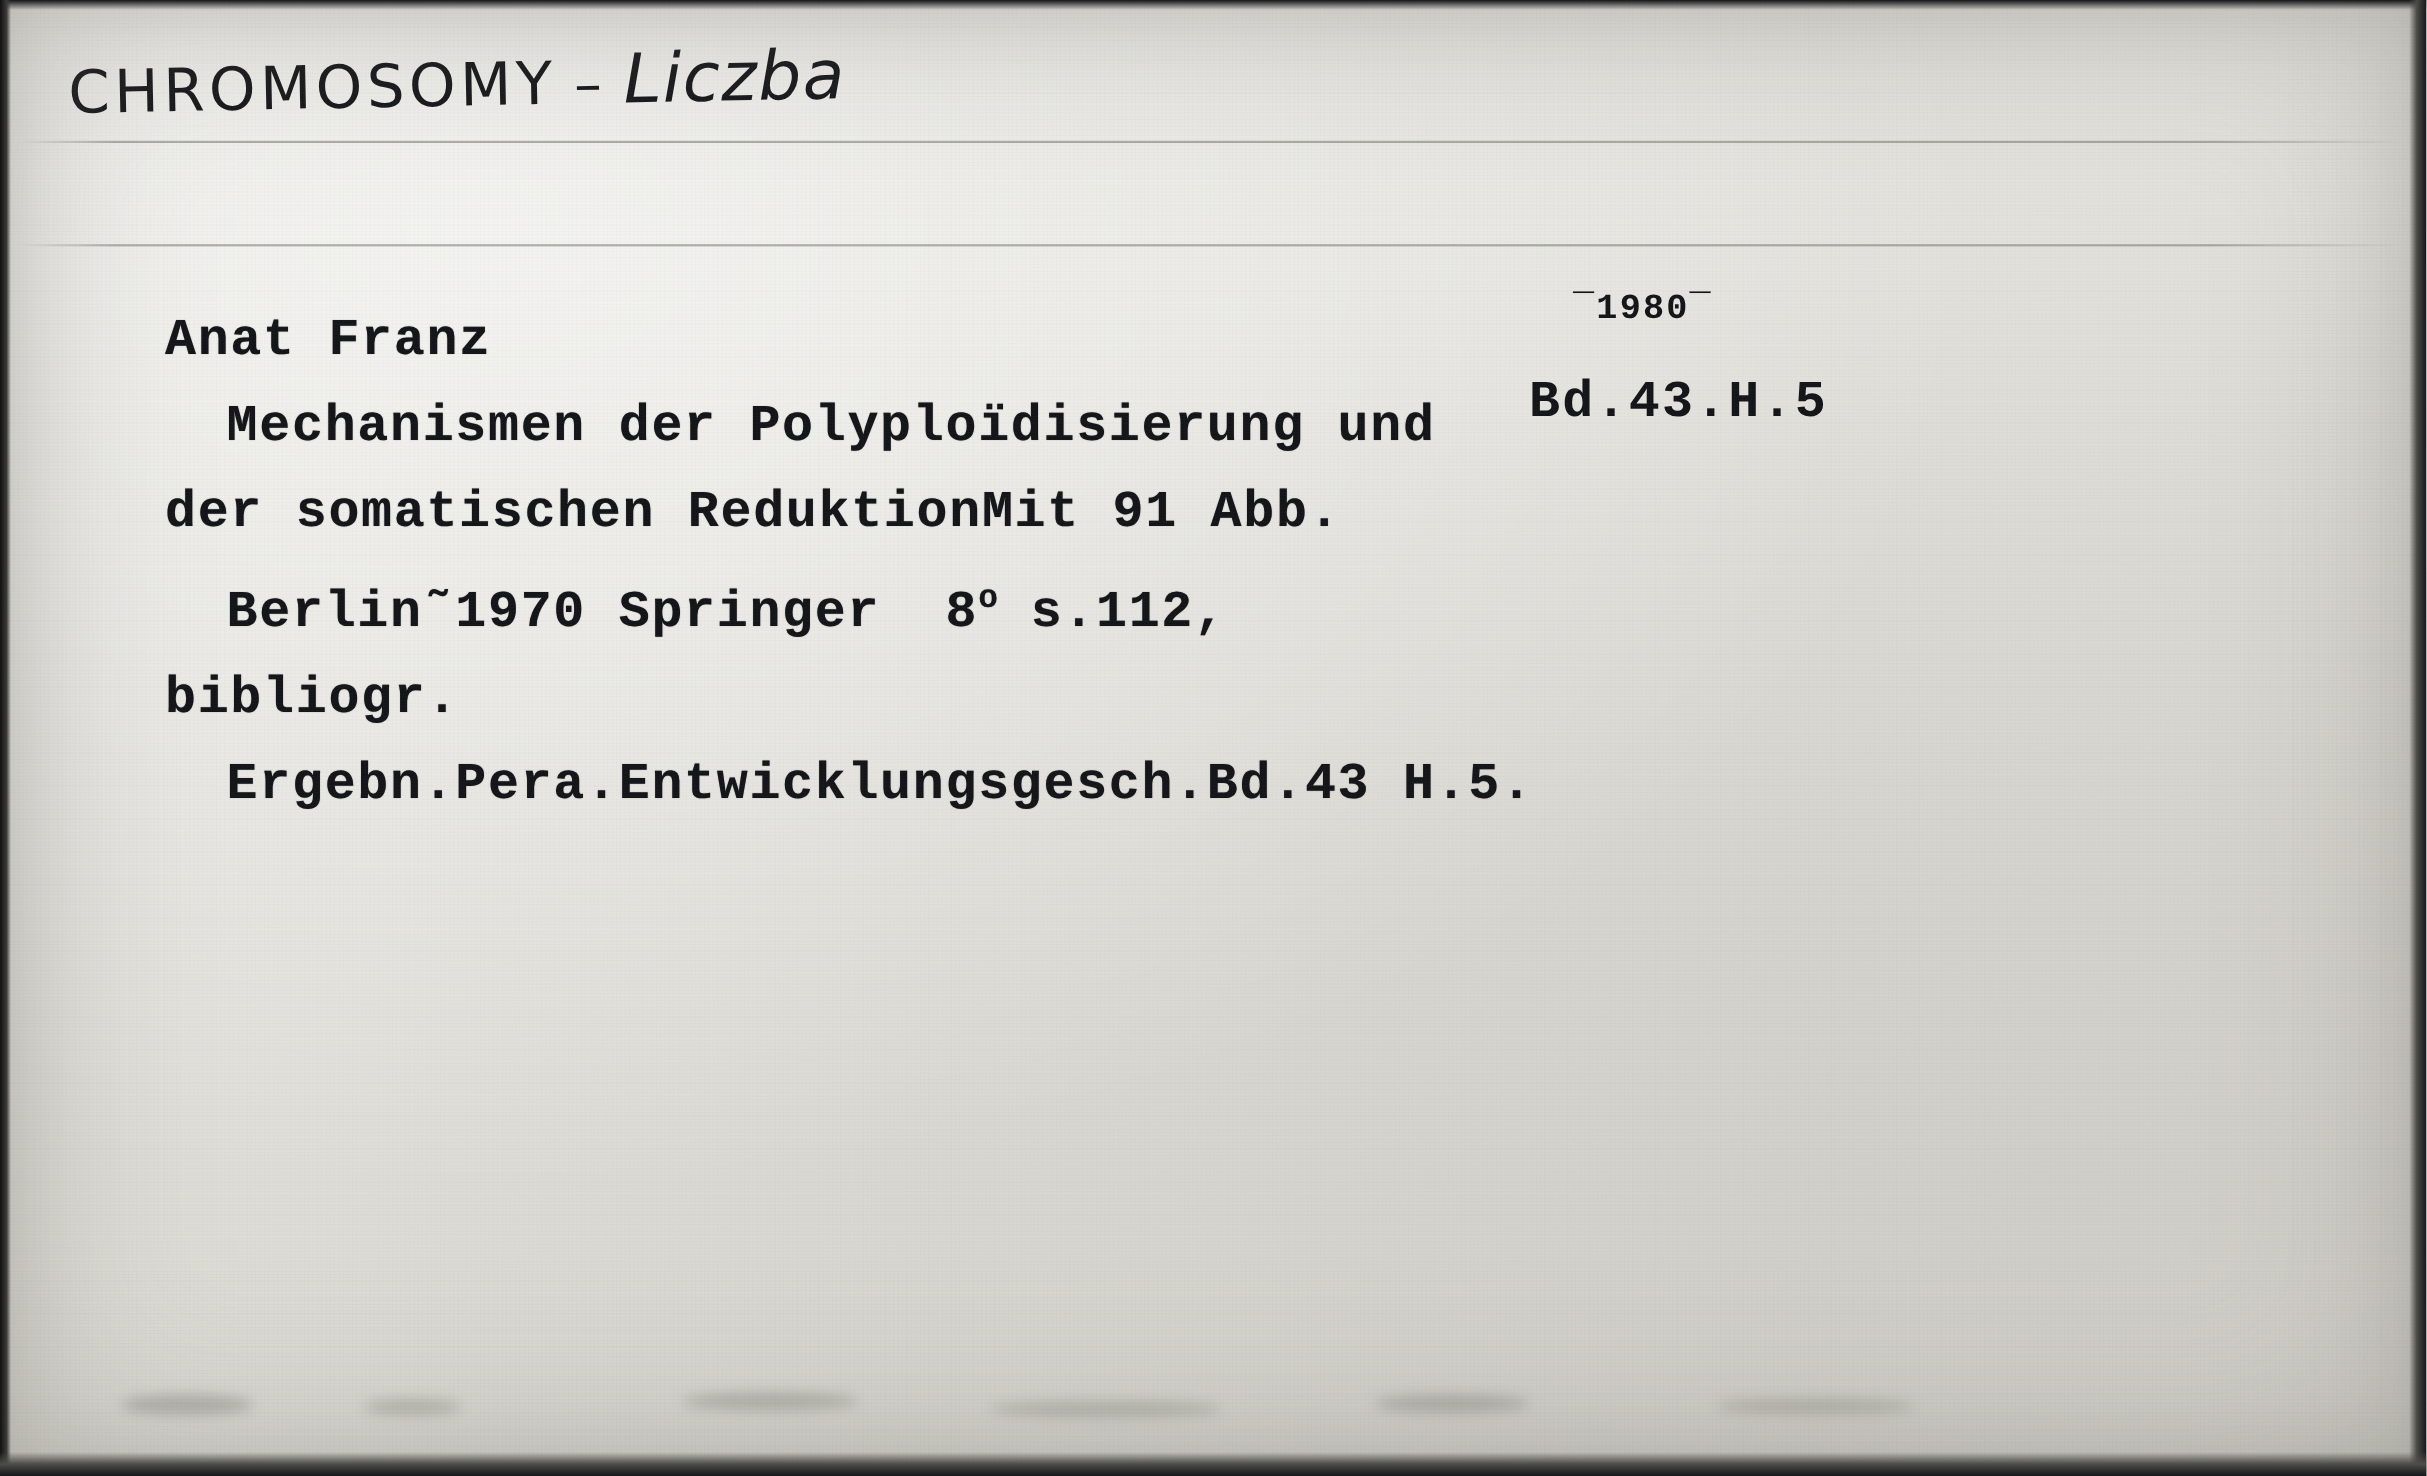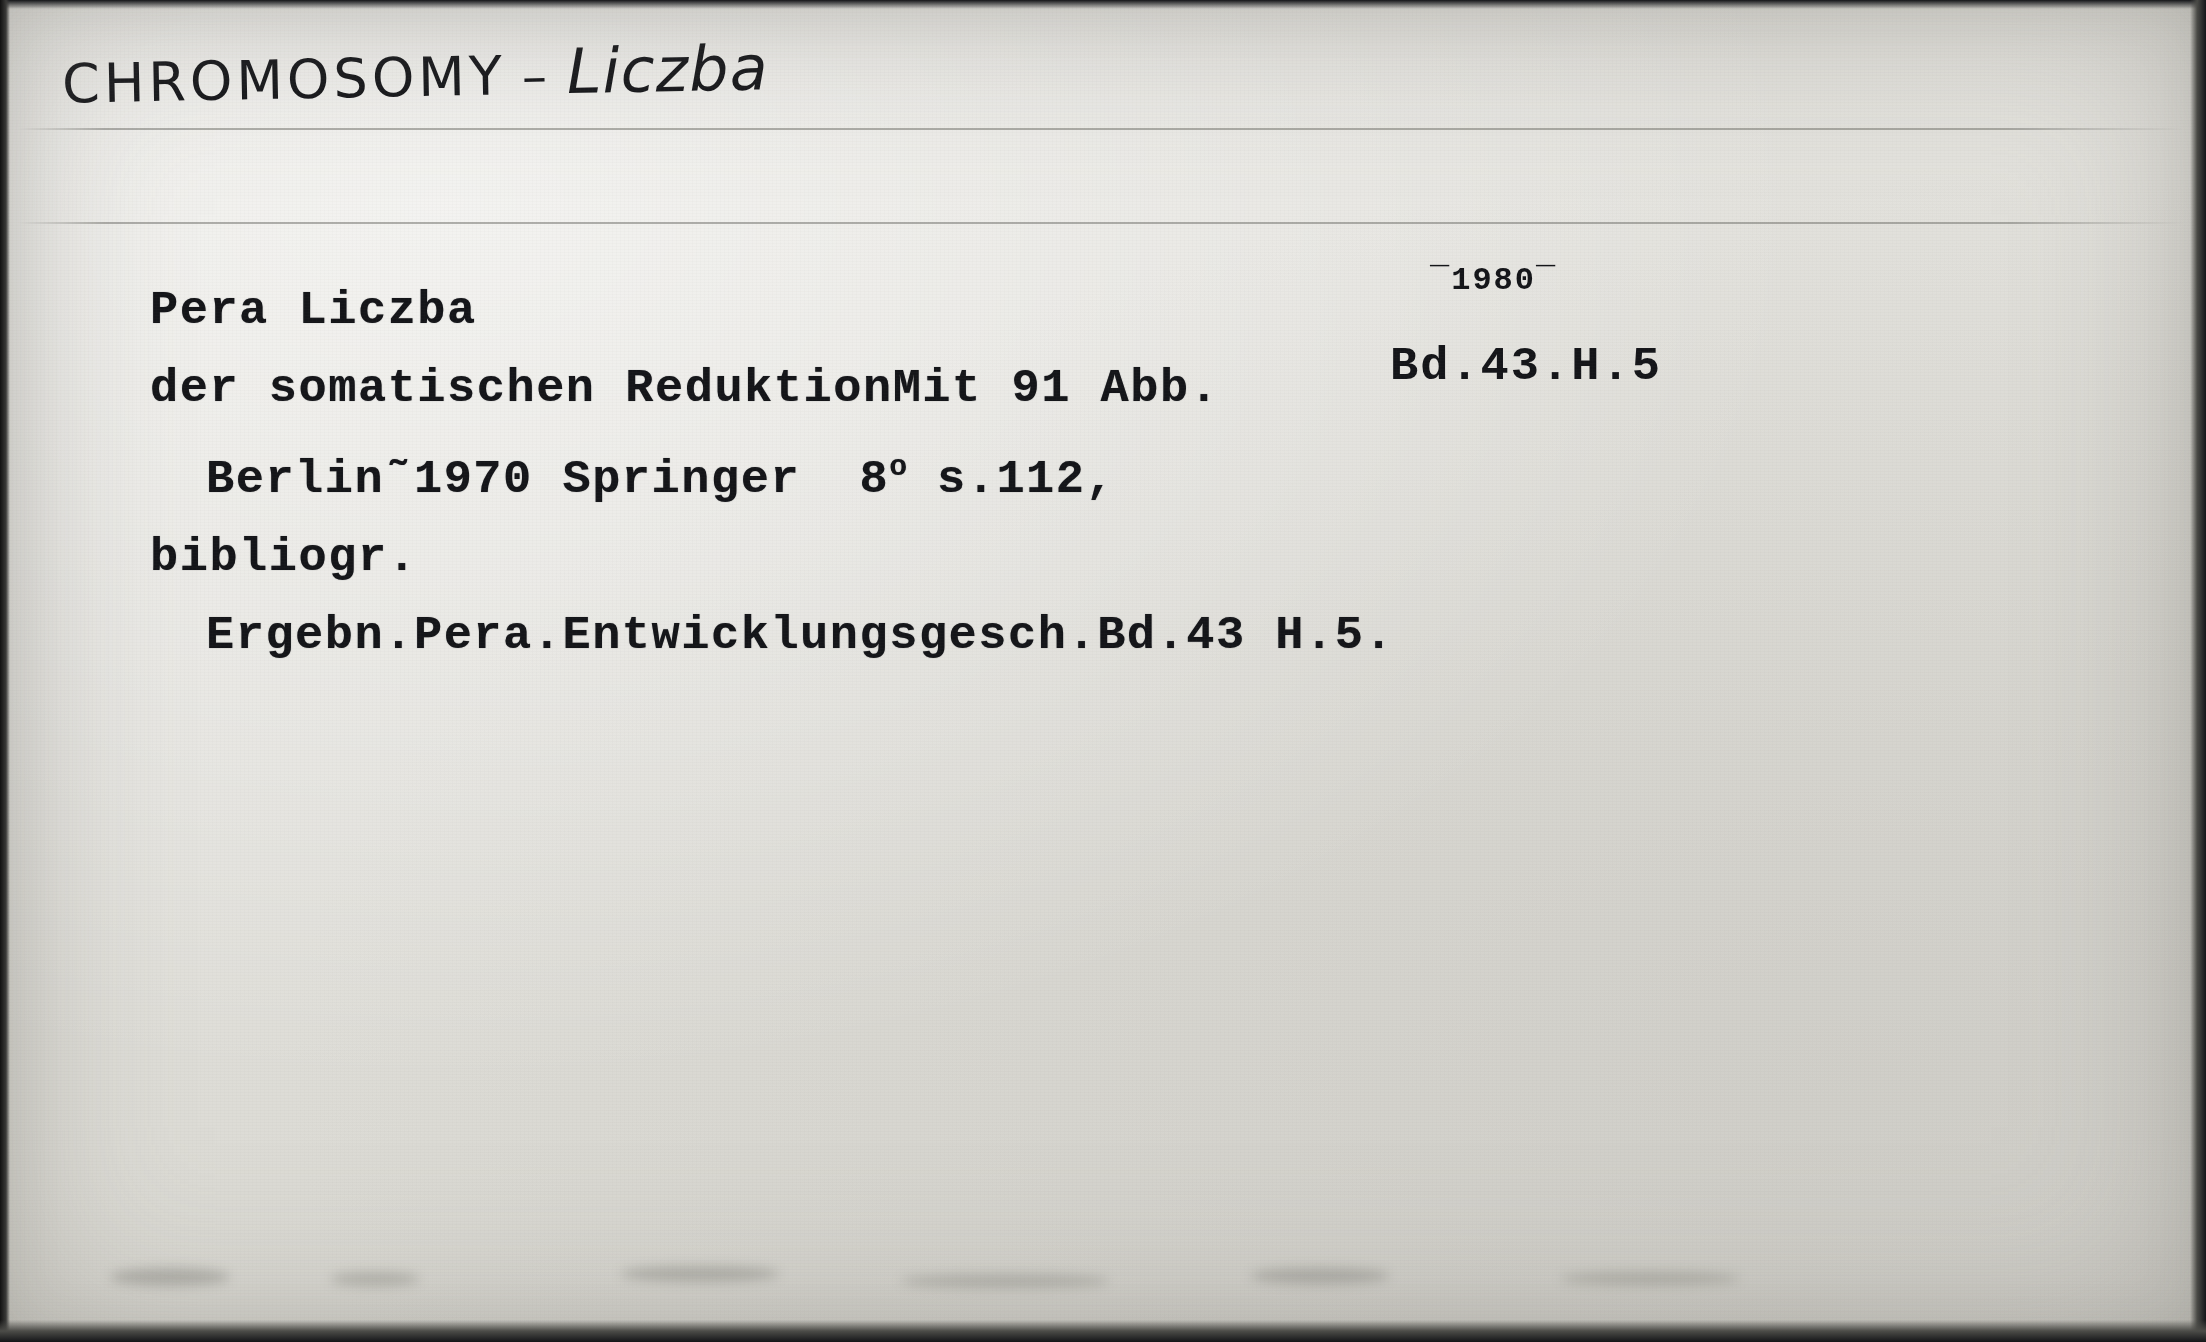--- a/index.html
+++ b/index.html
@@ -147,21 +147,22 @@
   <div class="rule rule-2"></div>
 
   <div class="handwritten">
     <span>CHROMOSOMY</span><span class="hw-dash">–</span><span class="hw-part2">Liczba</span>
   </div>
 
   <div class="year-line">‾1980‾</div>
   <div class="vol-line">Bd.43.H.5</div>
 
   <div id="typed">
-    <div class="row">Pera Liczba</div>
+    <div class="row">Anat Franz</div>
+    <div class="row indent">Mechanismen der Polyploïdisierung und</div>
     <div class="row"><span>der somatischen Reduktion</span><span>Mit 91 Abb.</span></div>
     <div class="row indent"><span>Berlin˜1970 Springer</span><span>&nbsp;&nbsp;</span><span>8</span><span class="sup">o</span><span>&nbsp;</span><span>s.112,</span></div>
     <div class="row">bibliogr.</div>
     <div class="row indent">Ergebn.Pera.Entwicklungsgesch.Bd.43 H.5.</div>
   </div>
 
   <div class="smudge" style="left:110px; top:1268px; width:120px; height:18px; background:#6a6a64;"></div>
   <div class="smudge" style="left:330px; top:1272px; width:90px;  height:14px; background:#77776f;"></div>
   <div class="smudge" style="left:620px; top:1266px; width:160px; height:16px; background:#6f6f68;"></div>
   <div class="smudge" style="left:900px; top:1274px; width:210px; height:14px; background:#7a7a72;"></div>

